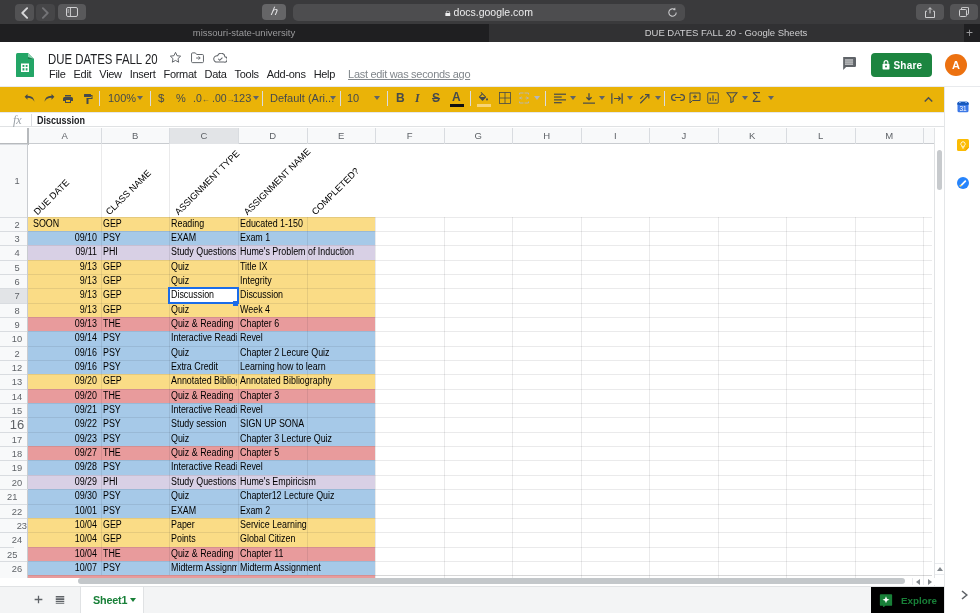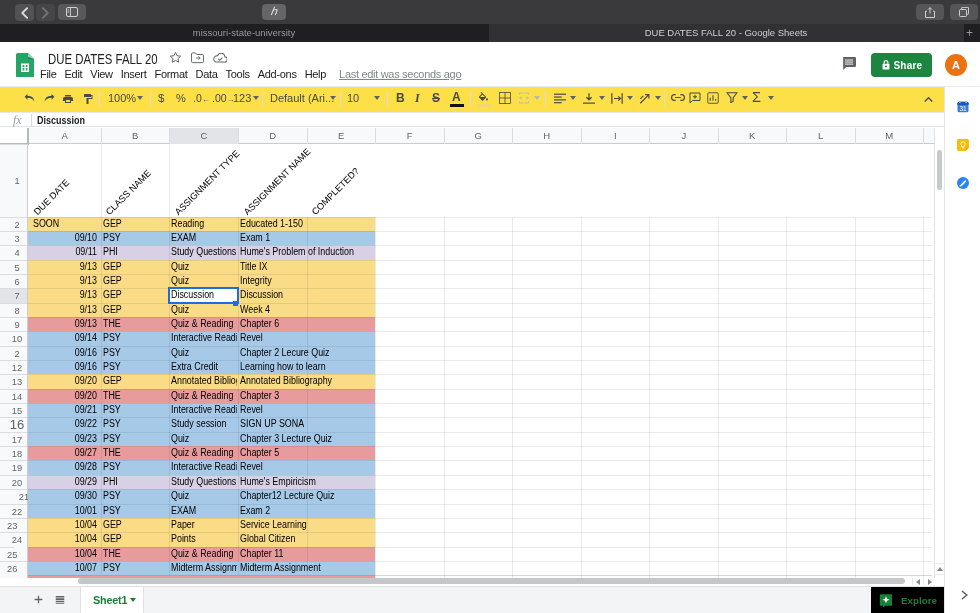--- a/index.html
+++ b/index.html
@@ -20,20 +20,27 @@
     </svg>
  <div class="ab" style="left:58px;top:4px;width:28px;height:16px;background:#59595b;border-radius:4px;">
    <svg class="ab" style="left:8px;top:3px;" width="12" height="10" viewBox="0 0 12 10">
         <rect x="0.5" y="0.5" width="11" height="9" rx="1.5" fill="none" stroke="#cfcfd1"></rect>
         <line x1="4.4" y1="0.5" x2="4.4" y2="9.5" stroke="#cfcfd1"></line>
         <line x1="1.5" y1="3" x2="3" y2="3" stroke="#cfcfd1"></line>
         <line x1="1.5" y1="5" x2="3" y2="5" stroke="#cfcfd1"></line>
       </svg>
  </div>
  <div class="ab" style="left:262px;top:4px;width:24px;height:16px;background:#656567;border-radius:4px;color:#e8e8ea;text-align:center;font-size:11px;line-height:15px;font-style:italic;font-family:'Liberation Serif',serif;">ℎ</div>
+ <div class="ab" style="left:293px;top:4px;width:392px;height:17px;background:#4d4d4f;border-radius:5px;">
+   <div class="ab" style="left:0;right:0;top:2px;text-align:center;font-size:10.5px;color:#ededee;">🔒︎ docs.google.com</div>
+   <svg class="ab" style="right:7px;top:3px;" width="11" height="11" viewBox="0 0 11 11">
+        <path d="M9.2 5.5a3.7 3.7 0 1 1-1.2-2.7" fill="none" stroke="#c9c9cb" stroke-width="1.1"></path>
+        <path d="M8.2 0.6 L8.4 3.2 L5.8 2.9 Z" fill="#c9c9cb"></path>
+      </svg>
+ </div>
  <div class="ab" style="left:916px;top:4px;width:28px;height:16px;background:#555557;border-radius:4px;">
   <svg class="ab" style="left:9px;top:2.5px" width="10" height="11" viewBox="0 0 10 11">
         <path d="M2 4.2h-1.5v6.3h9v-6.3h-1.5" fill="none" stroke="#cfcfd1"></path>
         <line x1="5" y1="0.8" x2="5" y2="6.4" stroke="#cfcfd1"></line>
         <path d="M3.1 2.6 5 0.7 6.9 2.6" fill="none" stroke="#cfcfd1"></path>
       </svg>
  </div>
  <div class="ab" style="left:950px;top:4px;width:28px;height:16px;background:#555557;border-radius:4px;">
   <svg class="ab" style="left:9px;top:3px" width="10" height="10" viewBox="0 0 10 10">
         <rect x="0.5" y="2.5" width="7" height="7" rx="1" fill="none" stroke="#cfcfd1"></rect>
@@ -60,42 +67,42 @@
       <path d="M12 2.5l2.9 6.2 6.6 0.8-4.9 4.6 1.3 6.6-5.9-3.3-5.9 3.3 1.3-6.6-4.9-4.6 6.6-0.8z"></path>
     </svg>
  <svg class="ab" style="left:190.5px;top:10px" width="13" height="11.5" viewBox="0 0 24 20" fill="none" stroke="#5f6368" stroke-width="1.8">
       <path d="M1 3 a2 2 0 0 1 2-2 h5 l2.5 3 h10.5 a2 2 0 0 1 2 2 v11 a2 2 0 0 1-2 2 h-18 a2 2 0 0 1-2-2 z"></path>
       <path d="M9.5 10.5 h7 M14 7.5 l3 3 -3 3"></path>
     </svg>
  <svg class="ab" style="left:212.5px;top:11px" width="14.5" height="10" viewBox="0 0 24 17" fill="none" stroke="#5f6368" stroke-width="1.7">
       <path d="M6.5 15.5 a5.5 5.5 0 1 1 1-10.9 a6.4 6.4 0 0 1 12.4 1.7 a4.6 4.6 0 0 1-1.4 9.2 z"></path>
       <path d="M8.5 9.8 l2.6 2.6 4.6-4.6"></path>
     </svg>
- <div class="ab" style="left:40px;top:25.5px;font-size:11px;letter-spacing:-0.3px;color:#202124;">
+ <div class="ab" style="left:49px;top:25.5px;font-size:11px;letter-spacing:-0.3px;color:#202124;">
    <span style="margin-right:8px">File</span><span style="margin-right:8px">Edit</span><span style="margin-right:8px">View</span><span style="margin-right:8px">Insert</span><span style="margin-right:8px">Format</span><span style="margin-right:8px">Data</span><span style="margin-right:8px">Tools</span><span style="margin-right:8px">Add-ons</span><span style="margin-right:13px">Help</span><span style="color:#80868b;text-decoration:underline">Last edit was seconds ago</span>
  </div>
  <svg class="ab" style="left:842px;top:15px" width="14" height="13" viewBox="0 0 24 22">
       <path d="M2 0 h20 a2 2 0 0 1 2 2 v13 a2 2 0 0 1-2 2 h-15 l-5 5 z" fill="#5f6368"></path>
       <g stroke="#fff" stroke-width="1.6">
         <line x1="5" y1="5" x2="19" y2="5"></line>
         <line x1="5" y1="8.5" x2="19" y2="8.5"></line>
         <line x1="5" y1="12" x2="19" y2="12"></line>
       </g>
     </svg>
  <div class="ab" style="left:871px;top:11px;width:61px;height:24px;background:#1c8540;border-radius:4px;">
    <svg class="ab" style="left:10.5px;top:7px" width="8" height="10" viewBox="0 0 12 15">
         <rect x="0.8" y="5.6" width="10.4" height="8.6" rx="1.2" fill="#fff"></rect>
         <path d="M3.2 5.6 v-1.8 a2.8 2.8 0 0 1 5.6 0 v1.8" fill="none" stroke="#fff" stroke-width="1.9"></path>
         <circle cx="6" cy="9.9" r="1.5" fill="#1c8540"></circle>
       </svg>
    <span class="ab" style="left:22.5px;top:6.5px;color:#fff;font-size:10px;font-weight:bold;letter-spacing:0.2px;">Share</span>
  </div>
  <div class="ab" style="left:945px;top:11.5px;width:22px;height:22px;border-radius:50%;background:#ec7110;color:#fff;font-size:11px;font-weight:bold;text-align:center;line-height:22px;">A</div>
 </div>
-<div class="ab" style="left:0;top:87px;width:980px;height:25.9px;background:#fde047;border-bottom:1px solid #e6e8ea;font-size:0;">
+<div class="ab" style="left:0;top:87px;width:980px;height:25.9px;background:#eab308;border-bottom:1px solid #e6e8ea;font-size:0;">
 <svg class="ab" style="left:23px;top:6px" width="13" height="10" viewBox="0 0 16 12">
       <path d="M5.5 1 L2 4.5 L5.5 8 V5.7 C9.5 5.7 12.3 7 14 10.5 C13.6 6 11 3.4 5.5 3.3 Z" fill="#454a4d"></path>
     </svg>
 <svg class="ab" style="left:43px;top:6px" width="13" height="10" viewBox="0 0 16 12">
       <path d="M10.5 1 L14 4.5 L10.5 8 V5.7 C6.5 5.7 3.7 7 2 10.5 C2.4 6 5 3.4 10.5 3.3 Z" fill="#454a4d"></path>
     </svg>
 <svg class="ab" style="left:62px;top:5.5px" width="12" height="12" viewBox="0 0 24 24" fill="#454a4d">
       <path d="M19 8H5a3 3 0 0 0-3 3v5h4v4h12v-4h4v-5a3 3 0 0 0-3-3zM16 18H8v-4h8zM18 4H6v3h12z"></path>
     </svg>
 <svg class="ab" style="left:82px;top:5.5px" width="12" height="12" viewBox="0 0 24 24" fill="#454a4d">
@@ -219,26 +226,26 @@
 <div class="ab" style="left:0;top:218.14999999999998px;width:27px;height:14.35px;border-top:1px solid #d9dce0;color:#5f6368;font-size:9.3px;text-align:center;text-indent:7px;line-height:14.35px;">2</div>
 <div class="ab" style="left:0;top:232.5px;width:27px;height:14.35px;border-top:1px solid #d9dce0;color:#5f6368;font-size:9.3px;text-align:center;text-indent:7px;line-height:14.35px;">12</div>
 <div class="ab" style="left:0;top:246.85000000000002px;width:27px;height:14.35px;border-top:1px solid #d9dce0;color:#5f6368;font-size:9.3px;text-align:center;text-indent:7px;line-height:14.35px;">13</div>
 <div class="ab" style="left:0;top:261.2px;width:27px;height:14.35px;border-top:1px solid #d9dce0;color:#5f6368;font-size:9.3px;text-align:center;text-indent:7px;line-height:14.35px;">14</div>
 <div class="ab" style="left:0;top:275.54999999999995px;width:27px;height:14.35px;border-top:1px solid #d9dce0;color:#5f6368;font-size:9.3px;text-align:center;text-indent:7px;line-height:14.35px;">15</div>
 <div class="ab" style="left:0;top:289.9px;width:27px;height:14.35px;border-top:1px solid #d9dce0;color:#5f6368;font-size:13px;text-align:center;text-indent:7px;line-height:14.35px;">16</div>
 <div class="ab" style="left:0;top:304.25px;width:27px;height:14.35px;border-top:1px solid #d9dce0;color:#5f6368;font-size:9.3px;text-align:center;text-indent:7px;line-height:14.35px;">17</div>
 <div class="ab" style="left:0;top:318.6px;width:27px;height:14.35px;border-top:1px solid #d9dce0;color:#5f6368;font-size:9.3px;text-align:center;text-indent:7px;line-height:14.35px;">18</div>
 <div class="ab" style="left:0;top:332.95px;width:27px;height:14.35px;border-top:1px solid #d9dce0;color:#5f6368;font-size:9.3px;text-align:center;text-indent:7px;line-height:14.35px;">19</div>
 <div class="ab" style="left:0;top:347.3px;width:27px;height:14.35px;border-top:1px solid #d9dce0;color:#5f6368;font-size:9.3px;text-align:center;text-indent:7px;line-height:14.35px;">20</div>
-<div class="ab" style="left:0;top:361.65px;width:41px;height:14.35px;border-top:1px solid #d9dce0;color:#5f6368;font-size:9.3px;text-align:center;text-indent:7px;line-height:14.35px;">21</div>
+<div class="ab" style="left:0;top:361.65px;width:41px;height:14.35px;border-top:1px solid #d9dce0;color:#5f6368;font-size:9.3px;text-align:left;text-indent:7px;line-height:14.35px;">21</div>
 <div class="ab" style="left:0;top:376.0px;width:27px;height:14.35px;border-top:1px solid #d9dce0;color:#5f6368;font-size:9.3px;text-align:center;text-indent:7px;line-height:14.35px;">22</div>
-<div class="ab" style="left:0;top:390.3499999999999px;width:27px;height:14.35px;border-top:1px solid #d9dce0;color:#5f6368;font-size:9.3px;text-align:left;text-indent:7px;line-height:14.35px;">23</div>
+<div class="ab" style="left:0;top:390.3499999999999px;width:27px;height:14.35px;border-top:1px solid #d9dce0;color:#5f6368;font-size:9.3px;text-align:right;text-indent:7px;line-height:14.35px;">23</div>
 <div class="ab" style="left:0;top:404.70000000000005px;width:27px;height:14.35px;border-top:1px solid #d9dce0;color:#5f6368;font-size:9.3px;text-align:center;text-indent:7px;line-height:14.35px;">24</div>
 <div class="ab" style="left:0;top:419.04999999999995px;width:14px;height:14.35px;border-top:1px solid #d9dce0;color:#5f6368;font-size:9.3px;text-align:center;text-indent:7px;line-height:14.35px;">25</div>
-<div class="ab" style="left:0;top:433.4px;width:27px;height:14.35px;border-top:1px solid #d9dce0;color:#5f6368;font-size:9.3px;text-indent:7px;line-height:14.35px;">26</div>
+<div class="ab" style="left:0;top:433.4px;width:27px;height:14.35px;border-top:1px solid #d9dce0;color:#5f6368;font-size:9.3px;text-align:center;text-indent:7px;line-height:14.35px;">26</div>
 <div class="ab" style="left:28px;top:89.0px;width:347px;height:14.75px;background:#fadc86;"></div>
 <div class="ab" style="left:28px;top:103.35px;width:347px;height:14.75px;background:#a6c9e8;"></div>
 <div class="ab" style="left:28px;top:117.69999999999999px;width:347px;height:14.75px;background:#d8d0e5;"></div>
 <div class="ab" style="left:28px;top:132.05px;width:347px;height:14.75px;background:#fadc86;"></div>
 <div class="ab" style="left:28px;top:146.39999999999998px;width:347px;height:14.75px;background:#fadc86;"></div>
 <div class="ab" style="left:28px;top:160.75px;width:347px;height:14.75px;background:#fadc86;"></div>
 <div class="ab" style="left:28px;top:175.10000000000002px;width:347px;height:14.75px;background:#fadc86;"></div>
 <div class="ab" style="left:28px;top:189.45px;width:347px;height:14.75px;background:#e89b9c;"></div>
 <div class="ab" style="left:28px;top:203.8px;width:347px;height:14.75px;background:#a6c9e8;"></div>
 <div class="ab" style="left:28px;top:218.14999999999998px;width:347px;height:14.75px;background:#a6c9e8;"></div>

